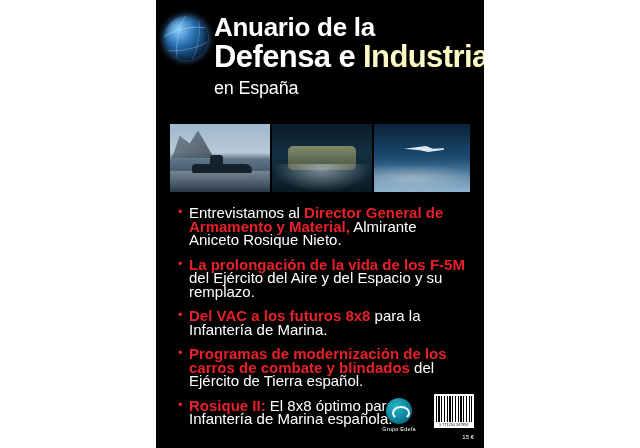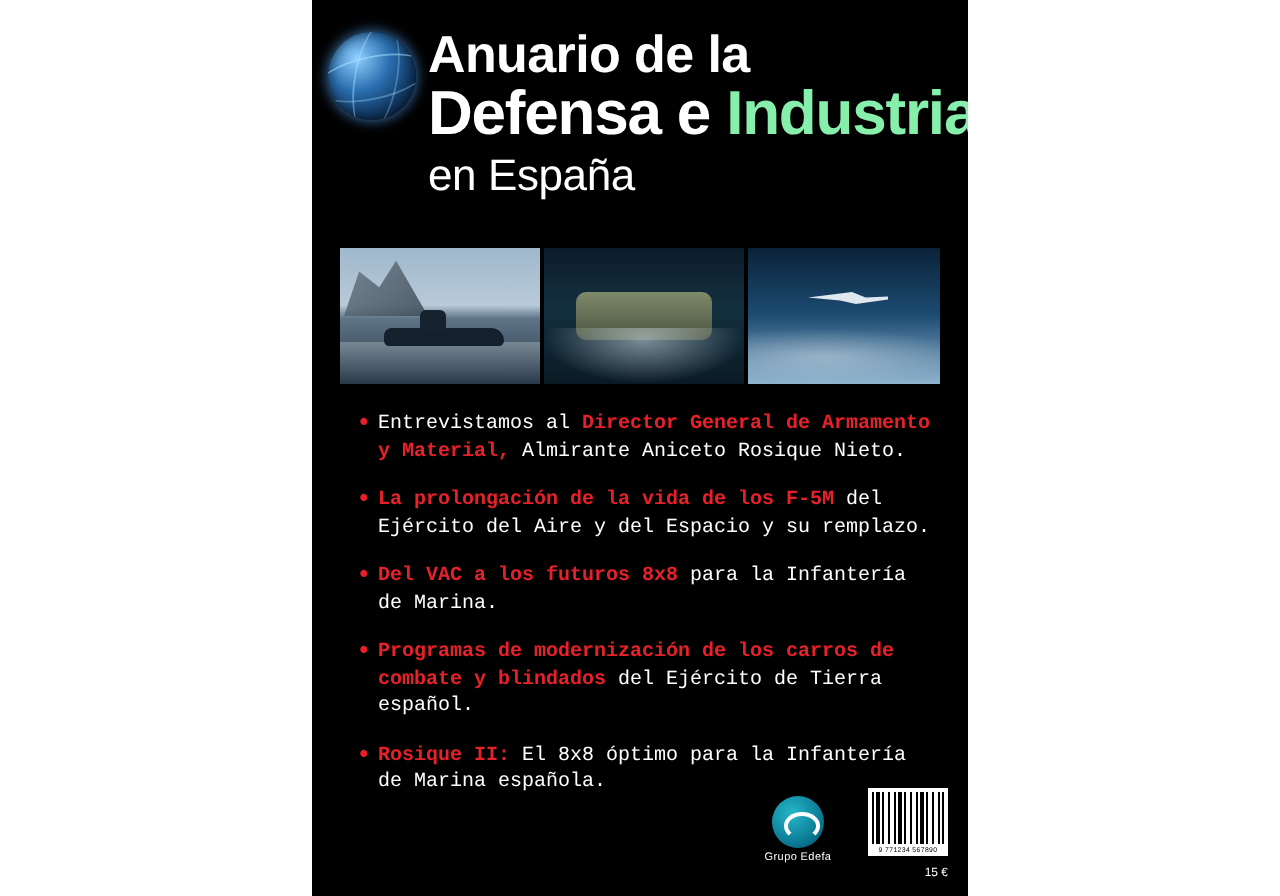--- a/index.html
+++ b/index.html
@@ -84,29 +84,29 @@
     line-height: 26px;
     margin-top: 4px;
   }
   .t-line2 {
     font-size: 31px;
     font-weight: 700;
     letter-spacing: -0.6px;
     line-height: 33px;
     white-space: nowrap;
   }
-  .t-line2 .red { color: #86efac; }
+  .t-line2 .red { color: #fef9c3; }
   .t-line3row {
     display: flex;
     align-items: flex-end;
     gap: 8px;
     line-height: 30px;
   }
   .t-line3 {
-    font-size: 22px;
+    font-size: 18px;
     font-weight: 400;
     letter-spacing: -0.2px;
   }
   .t-year {
     font-size: 33px;
     font-weight: 700;
     letter-spacing: -0.5px;
     position: relative;
     top: 2px;
   }
@@ -178,24 +178,23 @@
     position: absolute;
     left: 22px;
     top: 206px;
     width: 290px;
     color: #ffffff;
   }
   .hl {
     position: relative;
     padding-left: 11px;
     margin-bottom: 11px;
-    font-size: 10px;
+    font-size: 15px;
     line-height: 13.5px;
     font-weight: 400;
-    font-family: Liberation Mono, monospace;
   }
   .hl::before {
     content: "\2022";
     position: absolute;
     left: 0;
     top: -1px;
     color: #e8202a;
     font-size: 13px;
     line-height: 14px;
   }

